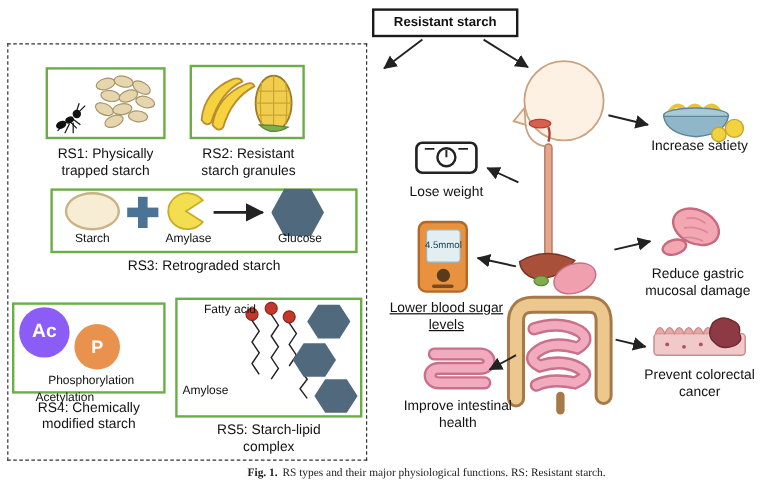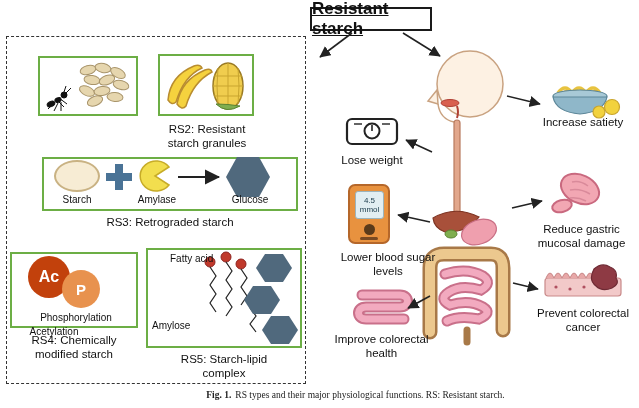--- a/index.html
+++ b/index.html
@@ -2,33 +2,33 @@
 <html><head>
 <meta charset="utf-8">
 <style>
   html,body{margin:0;padding:0;background:#fff;}
   .canvas{position:relative;width:639px;height:408px;background:#fff;overflow:hidden;
           font-family:"Liberation Sans",sans-serif;color:#111;}
   .abs{position:absolute;}
   .dashed-panel{position:absolute;border:1.5px dashed #333;background:#fff;}
   .greenbox{position:absolute;border:2px solid #6cae45;background:#fff;box-sizing:border-box;}
   .titlebox{position:absolute;border:2px solid #1a1a1a;display:flex;align-items:center;justify-content:center;
-            font-size:17px;font-weight:600;background:#fff;box-sizing:border-box;text-decoration:underline;}
+            font-size:11px;font-weight:600;background:#fff;box-sizing:border-box;}
   .lbl{position:absolute;text-align:center;font-size:11.5px;line-height:1.22;color:#111;}
   .slbl{position:absolute;text-align:center;font-size:10px;line-height:1.1;color:#111;}
   .circle{position:absolute;border-radius:50%;display:flex;align-items:center;justify-content:center;
           color:#fff;font-weight:bold;}
   .hex{position:absolute;background:#50697d;clip-path:polygon(25% 0,75% 0,100% 50%,75% 100%,25% 100%,0 50%);}
   .ellipse{position:absolute;border-radius:50%;background:#f7ecd4;border:2px solid #c9b283;box-sizing:border-box;}
   .plus{position:absolute;width:26px;height:26px;}
   .plus::before{content:"";position:absolute;left:0;top:9px;width:26px;height:8px;background:#4a7396;}
   .plus::after{content:"";position:absolute;left:9px;top:0;width:8px;height:26px;background:#4a7396;}
   .meter{position:absolute;width:42px;height:60px;background:#e8923f;border:2px solid #b5672a;border-radius:7px;box-sizing:border-box;}
   .meter-screen{position:absolute;left:5px;top:5px;width:27px;height:26px;background:#e2eef2;border:1px solid #9cb4bc;
-                border-radius:3px;display:flex;flex-direction:column;align-items:center;justify-content:center;
+                border-radius:3px;display:flex;flex-direction:row;align-items:center;justify-content:center;
                 font-size:8px;line-height:1.15;color:#1a3a4a;}
   .meter-btn{position:absolute;left:14px;top:38px;width:11px;height:11px;border-radius:50%;background:#5a3a1a;}
   .meter-slot{position:absolute;left:10px;bottom:2px;width:18px;height:3px;background:#7a4a22;border-radius:2px;}
   .overlay{position:absolute;left:0;top:0;width:639px;height:408px;pointer-events:none;}
   .caption{position:absolute;left:0;top:390;width:639px;text-align:center;font-family:"Liberation Serif",serif;
            font-size:9.5px;color:#222;padding-left:36px;}
   .caption .figb{font-weight:bold;margin-right:4px;}
 </style>
 </head>
 <body>
@@ -64,20 +64,21 @@
             <path d="M18,45 L14,53"></path>
             <path d="M21,44 L21,53"></path>
           <path d="M19,40 L27,46"></path>
             <path d="M16,41 L24,49"></path>
           <path d="M26,35 L31,30"></path>
             <path d="M24,34 L26,28"></path>
         </g>
       </g>
     </svg>
   </div>
+  <div class="lbl" style="left:38px;top:122px;width:100px;">RS1: Physically trapped starch</div>
 
   <div class="greenbox" style="left:158px;top:54px;width:96px;height:62px;">
     <svg width="92" height="58" viewBox="0 0 92 58">
       <path d="M8,44 Q10,20 34,10 Q40,8 42,12 Q24,20 16,46 Q12,50 8,44 Z" fill="#f5d23e" stroke="#b98d2f" stroke-width="1.5"></path>
       <path d="M17,48 Q21,24 45,14 Q51,12 52,16 Q33,26 26,50 Q22,55 17,48 Z" fill="#f5d23e" stroke="#b98d2f" stroke-width="1.5"></path>
       <ellipse cx="68" cy="30" rx="15" ry="23" fill="#f0cd4e" stroke="#9a7a24" stroke-width="1.5"></ellipse>
       <g stroke="#c9a52e" stroke-width="1" fill="none">
         <path d="M58,12 Q56,30 58,48"></path>
           <path d="M68,7 L68,53"></path>
           <path d="M78,12 Q80,30 78,48"></path>
@@ -96,21 +97,21 @@
   <svg class="abs" style="left:138px;top:160px;" width="34" height="32" viewBox="0 0 34 32">
     <path d="M17,16 L31,7 A16,15 0 1 0 31,25 Z" fill="#f2de4e" stroke="#c7ac28" stroke-width="1.5"></path>
   </svg>
   <div class="hex" style="left:226px;top:157px;width:44px;height:40px;"></div>
   <div class="slbl" style="left:50px;top:194px;width:54px;">Starch</div>
   <div class="slbl" style="left:126px;top:194px;width:62px;">Amylase</div>
   <div class="slbl" style="left:222px;top:194px;width:56px;">Glucose</div>
   <div class="lbl" style="left:42px;top:215px;width:256px;">RS3: Retrograded starch</div>
 
   <div class="greenbox" style="left:10px;top:252px;width:128px;height:76px;"></div>
-  <div class="circle" style="left:28px;top:256px;width:42px;height:42px;background:#c2410c;font-size:16px;">
+  <div class="circle" style="left:16px;top:256px;width:42px;height:42px;background:#8b5cf6;font-size:16px;">
     <span>Ac</span>
   </div>
   <div class="circle" style="left:62px;top:270px;width:38px;height:38px;background:#e8924e;font-size:15px;">
     <span>P</span>
   </div>
   <div class="slbl" style="left:8px;top:299px;width:92px;margin-top:27px;">Acetylation</div>
   <div class="slbl" style="left:20px;top:312px;width:112px;">Phosphorylation</div>
   <div class="lbl" style="left:19px;top:333px;width:110px;">RS4: Chemically modified starch</div>
 
   <div class="greenbox" style="left:146px;top:248px;width:156px;height:100px;">
@@ -181,21 +182,21 @@
   <div class="lbl" style="left:528px;top:115px;width:110px;">Increase satiety</div>
 
   <div class="meter" style="left:348px;top:184px;">
     <div class="meter-screen">
       <span>4.5</span>
       <span>mmol</span>
     </div>
     <div class="meter-btn"></div>
     <div class="meter-slot"></div>
   </div>
-  <div class="lbl" style="left:338px;top:250px;width:100px;">Lower blood sugar levels</div>
+  <div class="lbl" style="left:322px;top:250px;width:100px;text-decoration:underline;">Lower blood sugar levels</div>
 
   <svg class="abs" style="left:548px;top:168px;" width="56" height="50" viewBox="0 0 56 50">
     <ellipse cx="32" cy="21" rx="20" ry="14" transform="rotate(25 32 21)" fill="#f2a7b3" stroke="#c9697f" stroke-width="2"></ellipse>
     <ellipse cx="14" cy="38" rx="10" ry="6" transform="rotate(-15 14 38)" fill="#f2a7b3" stroke="#c9697f" stroke-width="2"></ellipse>
     <path d="M24,14 Q32,12 40,18 M22,22 Q32,20 42,26 M22,30 Q30,29 38,33" stroke="#d98a9a" stroke-width="1.5" fill="none"></path>
   </svg>
   <div class="lbl" style="left:524px;top:222px;width:115px;">Reduce gastric mucosal damage</div>
 
   <svg class="abs" style="left:542px;top:262px;" width="82" height="40" viewBox="0 0 82 40">
     <rect x="3" y="16" width="76" height="18" rx="3" fill="#f2c9c9" stroke="#c98a8a" stroke-width="1.2"></rect>
@@ -204,21 +205,21 @@
     <circle cx="14" cy="25" r="1.6" fill="#b05060"></circle>
       <circle cx="28" cy="27" r="1.6" fill="#b05060"></circle>
     <circle cx="42" cy="25" r="1.6" fill="#b05060"></circle>
   </svg>
   <div class="lbl" style="left:528px;top:306px;width:110px;">Prevent colorectal cancer</div>
 
   <svg class="abs" style="left:352px;top:286px;" width="64" height="42" viewBox="0 0 64 42">
     <path d="M10,9 H48 C58,9 58,21 48,21 H14 C4,21 4,33 14,33 H52" fill="none" stroke="#c9708a" stroke-width="11" stroke-linecap="round" stroke-linejoin="round"></path>
     <path d="M10,9 H48 C58,9 58,21 48,21 H14 C4,21 4,33 14,33 H52" fill="none" stroke="#f2aabf" stroke-width="7" stroke-linecap="round" stroke-linejoin="round"></path>
   </svg>
-  <div class="lbl" style="left:324px;top:332px;width:115px;">Improve colorectal health</div>
+  <div class="lbl" style="left:324px;top:332px;width:115px;">Improve intestinal health</div>
 
   <div class="caption" style="top:390px;">
     <span class="figb">Fig. 1.</span><span>RS types and their major physiological functions. RS: Resistant starch.</span>
   </div>
 
   <svg class="overlay">
     <defs>
       <marker id="ah" markerWidth="9" markerHeight="9" refX="6.5" refY="3.5" orient="auto">
         <path d="M0,0 L7,3.5 L0,7 Z" fill="#222"></path>
       </marker>

